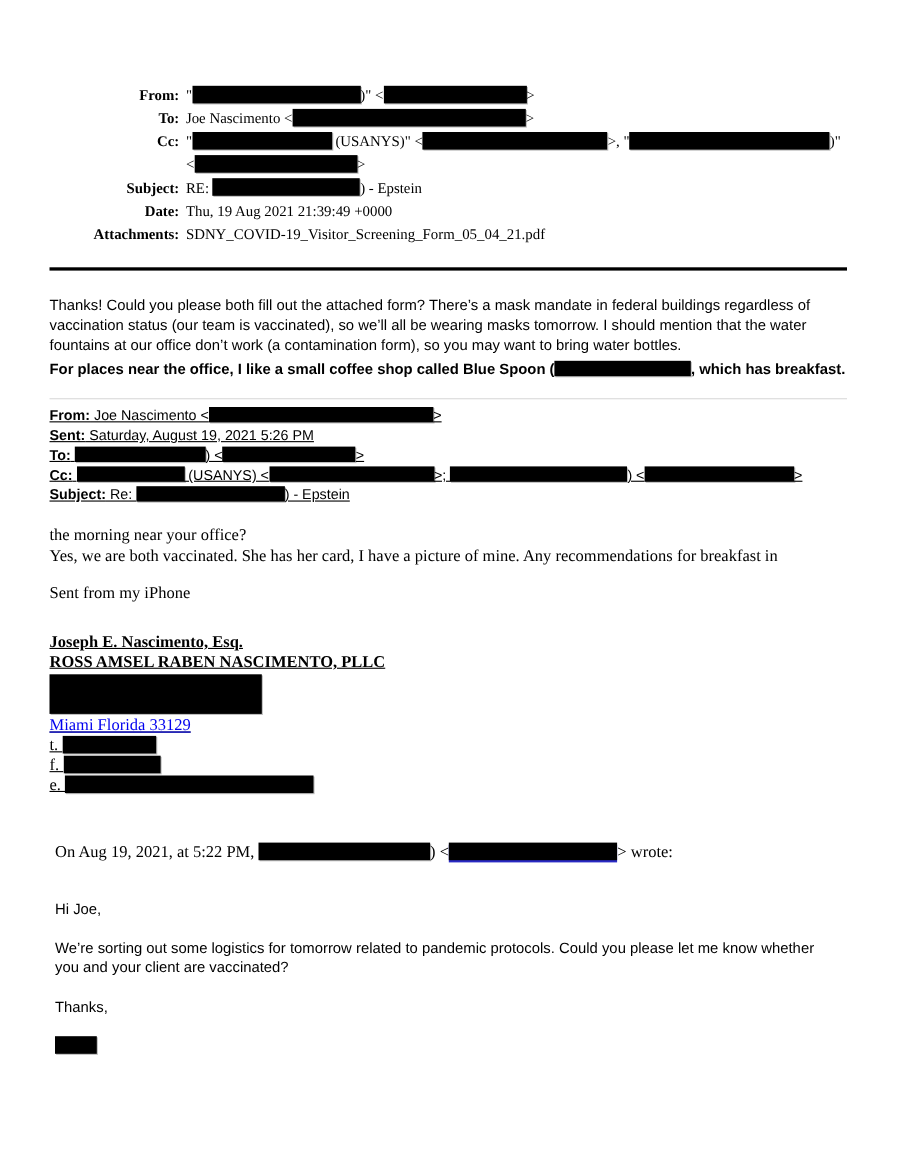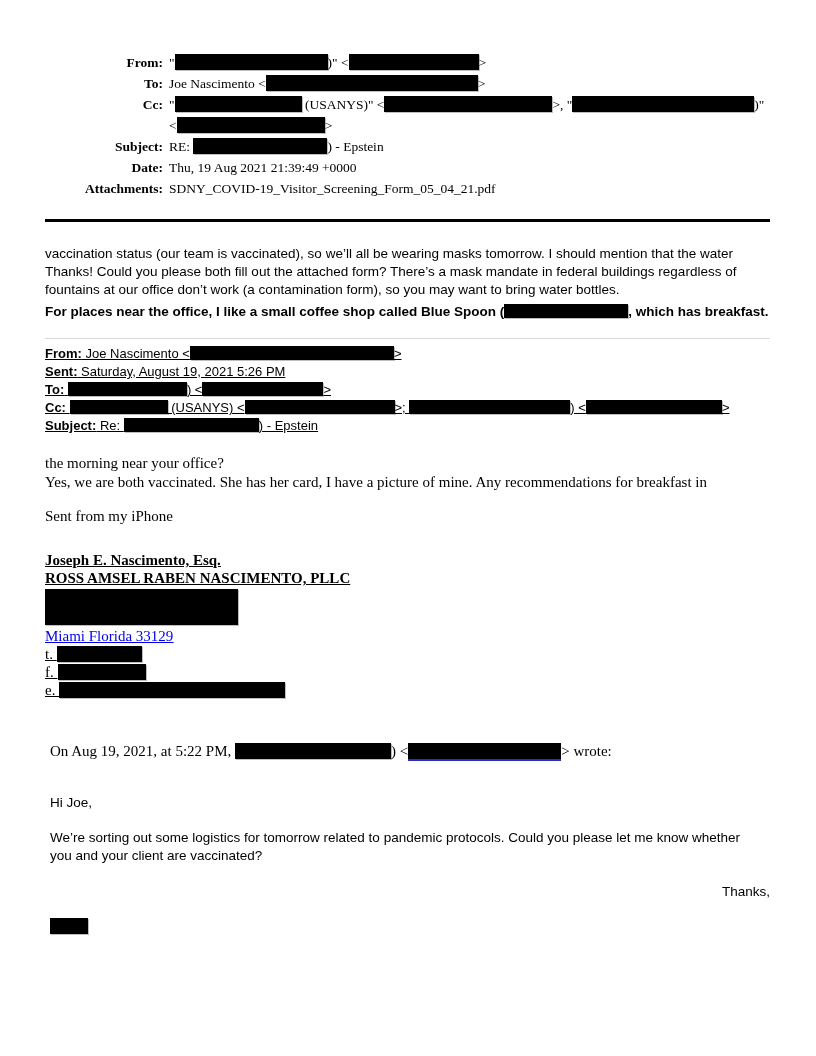--- a/index.html
+++ b/index.html
@@ -1,20 +1,20 @@
 <!DOCTYPE html>
 <html style="--link: #0000EE; --redaction: #000000; --divider: #d9d9d9; --rule: #000000;"><head>
 <meta charset="utf-8">
 <style>
   html, body { margin:0; padding:0; background:#ffffff; }
   .page {
     position:relative; width:816px; height:1056px; overflow:hidden;
     background:#ffffff; color:#000;
   }
-  .content { padding:52px 46px 0 45px; }
+  .content { padding:76px 46px 0 45px; }
 
   
   .top-header { font:13.5px/21px "Liberation Serif", serif; }
   .hrow { display:flex; }
   .hlabel { flex:none; width:118px; padding-right:6px; text-align:right; font-weight:bold; }
   .hvalue { flex:1; min-width:0; }
   .segline { white-space:nowrap; }
 
   
   .redaction {
@@ -49,21 +49,21 @@
     width:193px; height:36px; background:var(--redaction,#000);
     margin:2px 0; box-shadow:1px 1px 0 rgba(110,110,110,.45);
   }
   a.link, .link { color:var(--link,#0000EE); text-decoration:underline; cursor:pointer; }
 
   
   .reply-intro { font:15px/19px "Liberation Serif", serif; margin-top:43px; padding-left:5px; white-space:nowrap; }
   .closing { font:13.5px/18px "Liberation Sans", sans-serif; padding-left:5px; }
   .closing .greeting { margin-top:33px; }
   .closing .cpara { margin-top:17px; }
-  .closing .thanks { margin-top:18px;text-align:right; }
+  .closing .thanks { margin-top:18px; }
   .sig-block-small {
     width:38px; height:16px; background:var(--redaction,#000);
     margin-top:17px; box-shadow:1px 1px 0 rgba(110,110,110,.45);
   }
   .line { white-space:nowrap; }
 </style>
 </head>
 <body>
 
 <div class="page">
@@ -106,22 +106,22 @@
         <div class="hvalue">
             <div class="segline"><span>SDNY_COVID-19_Visitor_Screening_Form_05_04_21.pdf</span></div>
           </div>
       </div>
     </div>
 
     <div class="rule"></div>
 
     <div class="sans-section">
       <div class="para1">
+          <div class="line">Thanks! Could you please both fill out the attached form? There’s a mask mandate in federal buildings regardless of</div>
           <div class="line">vaccination status (our team is vaccinated), so we’ll all be wearing masks tomorrow. I should mention that the water</div>
-          <div class="line">Thanks! Could you please both fill out the attached form? There’s a mask mandate in federal buildings regardless of</div>
           <div class="line">fountains at our office don’t work (a contamination form), so you may want to bring water bottles.</div>
         </div>
       <div class="para2"><span>For places near the office, I like a small coffee shop called Blue Spoon (</span><span class="redaction" style="width: 124px;"></span><span>, which has breakfast.</span></div>
     </div>
 
     <div class="divider"></div>
 
     <div class="quoted-header">
       <div class="qrow"><span class="qlabel">From:</span><span><span> Joe Nascimento &lt;</span><span class="redaction" style="width: 204px;"></span><span>&gt;</span></span></div>
       <div class="qrow"><span class="qlabel">Sent:</span><span><span> Saturday, August 19, 2021 5:26 PM</span></span></div>

